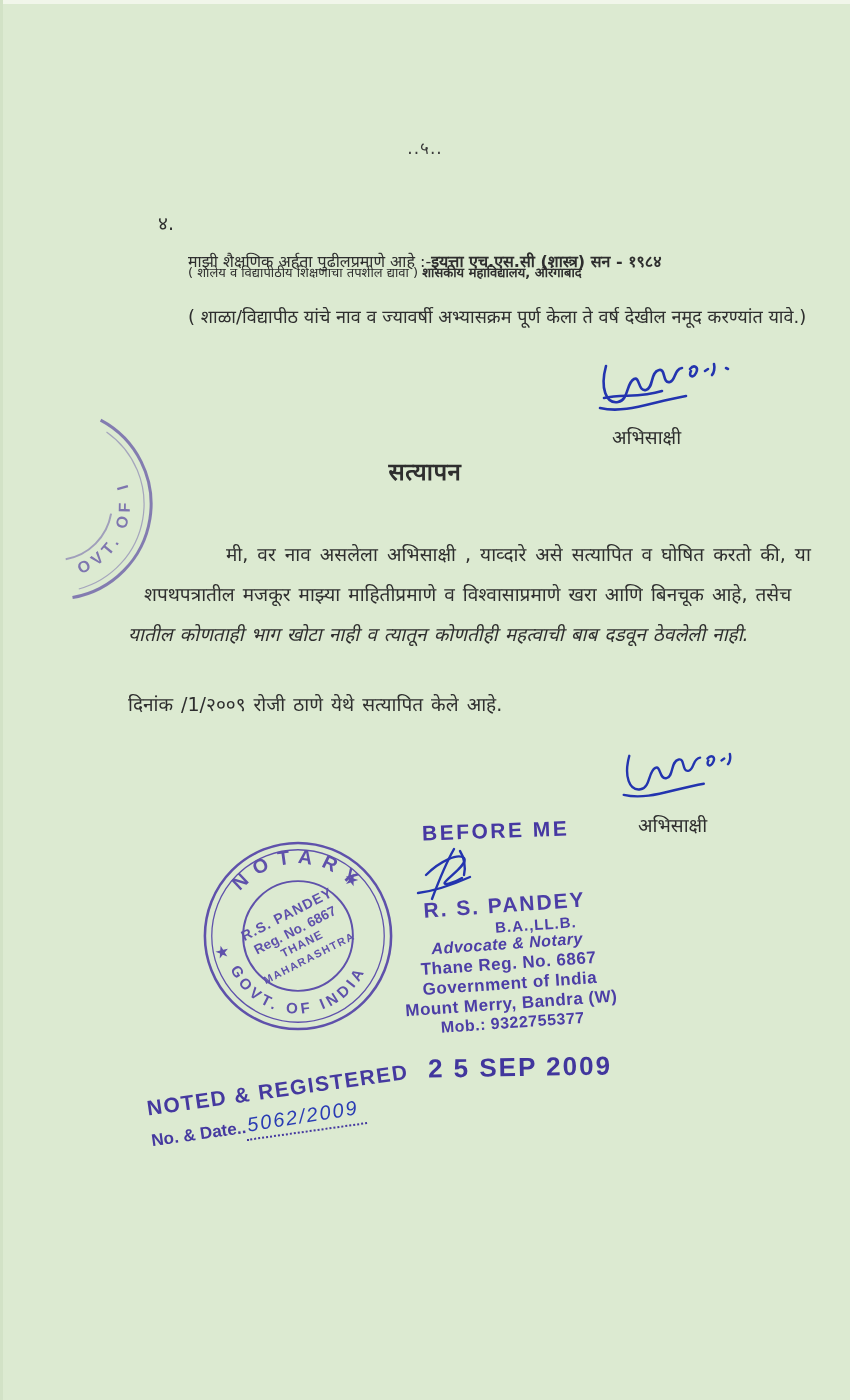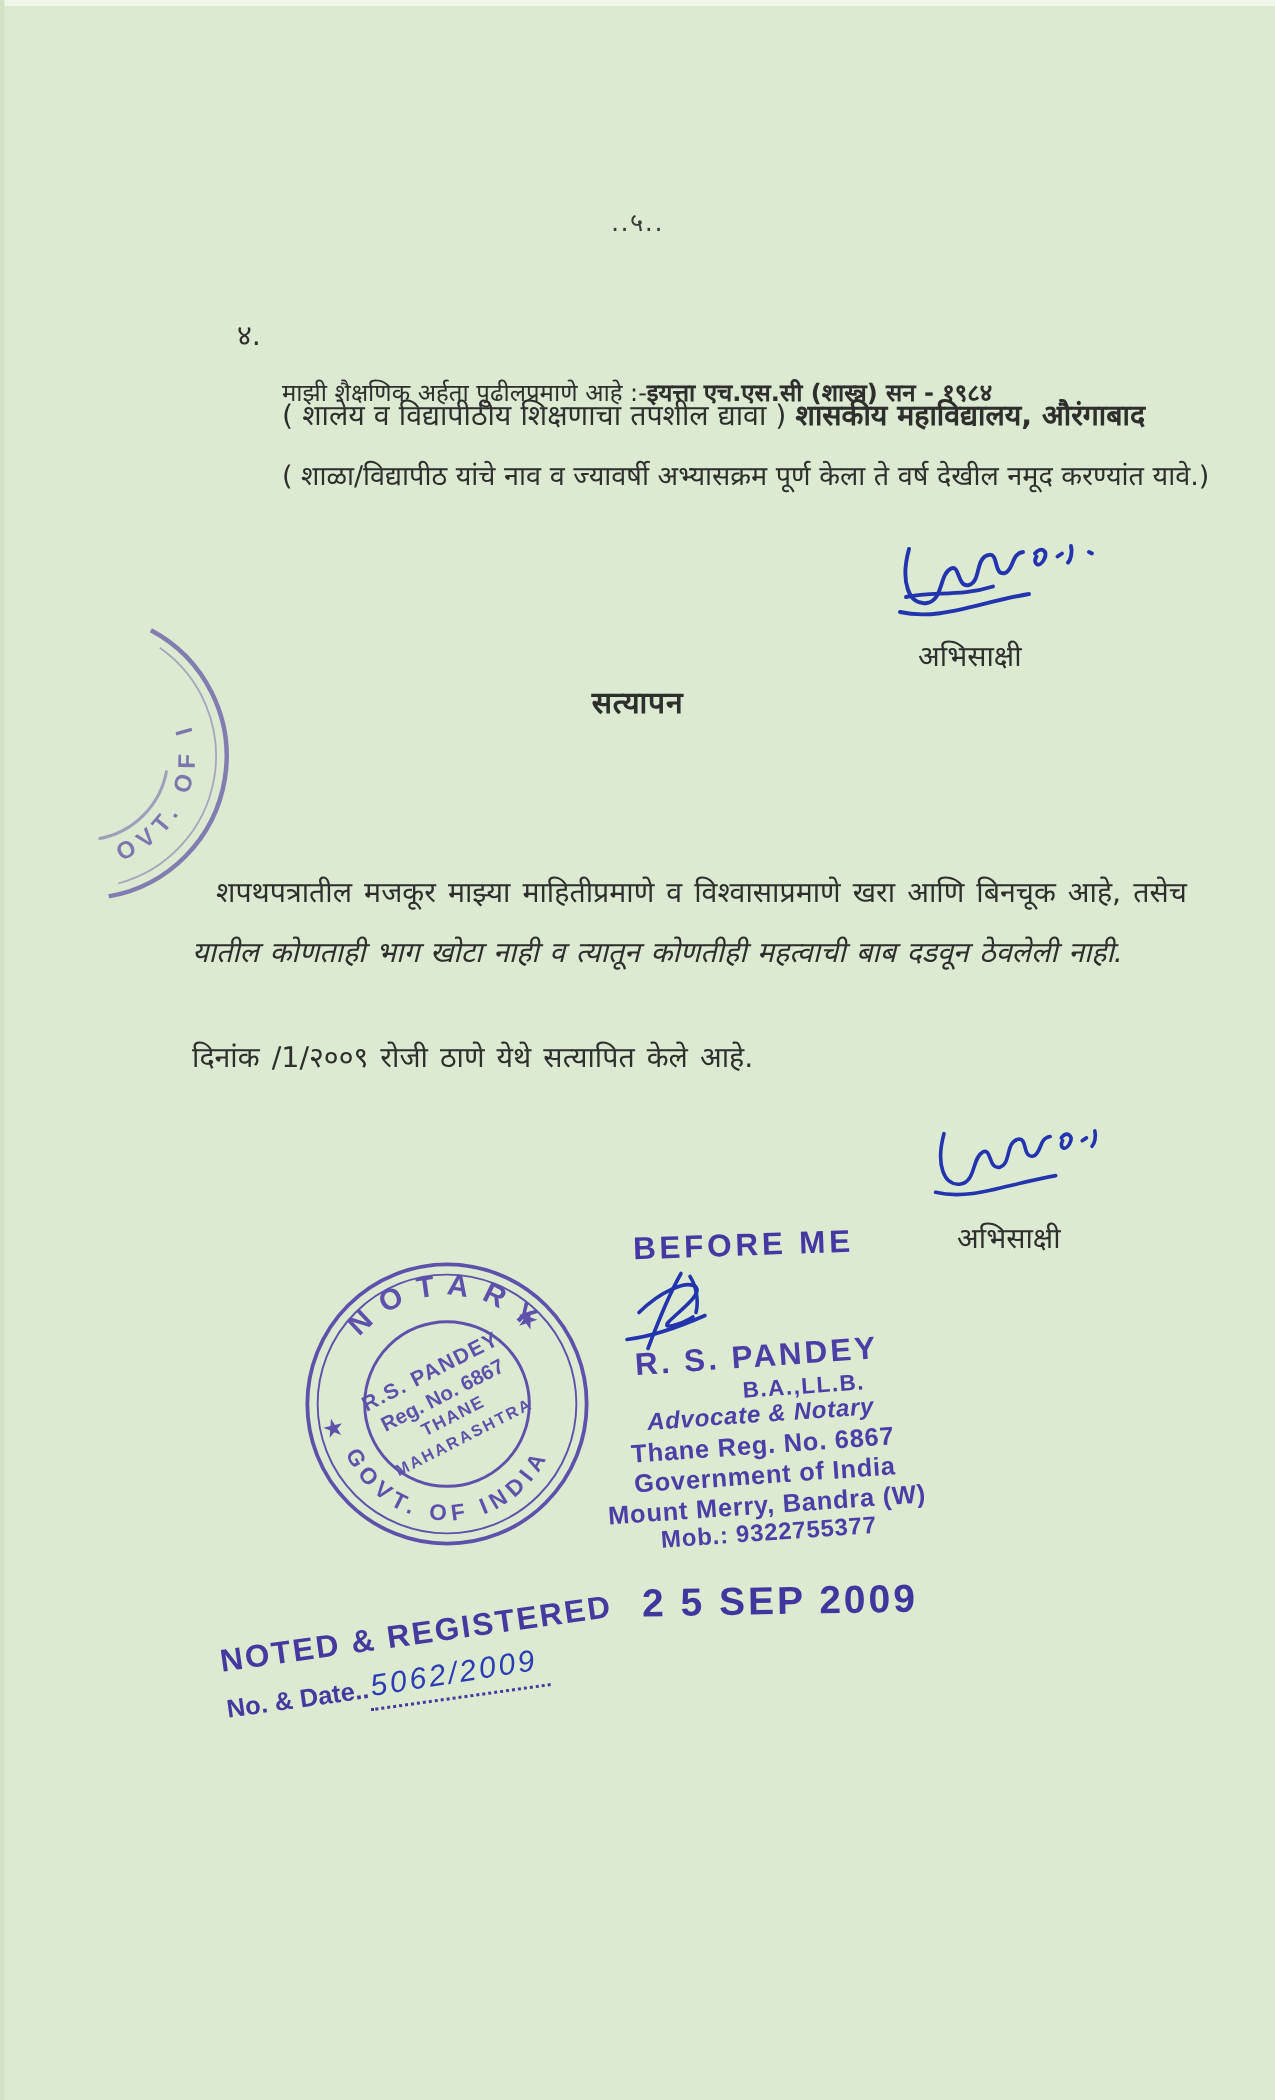--- a/index.html
+++ b/index.html
@@ -8,28 +8,28 @@
     position:relative;width:850px;height:1400px;overflow:hidden;
     background:#dcead1;
   }
   .edge-top{position:absolute;top:0;left:0;right:0;height:4px;background:#f1f6ea;}
   .edge-left{position:absolute;top:0;left:0;bottom:0;width:3px;background:#d2e2c6;}
   .dev{color:#2e2e2e;font-family:"DejaVu Sans",sans-serif;}
   .abs{position:absolute;}
   .page-num{top:136px;left:0;right:0;text-align:center;font-size:17px;color:#3a3a3a;letter-spacing:1px;}
   .q-index{top:210px;left:158px;font-size:19px;}
   .q-line1{top:206px;left:188px;font-size:16px;width:600px;margin-top:44px;}
-  .q-line2{top:263px;left:188px;font-size:19px;width:620px;}
+  .q-line2{top:263px;left:188px;font-size:13px;width:620px;}
   .q-line3{top:304px;left:188px;font-size:18px;width:640px;}
   .bold{font-weight:700;}
   .sig1{top:356px;left:596px;}
   .sig2{top:746px;left:620px;}
   .attest1{top:424px;left:612px;font-size:19px;}
   .attest2{top:812px;left:638px;font-size:19px;}
-  .heading{top:454px;left:0;right:0;text-align:center;font-size:20px;font-weight:600;letter-spacing:.5px;}
+  .heading{top:454px;left:0;right:0;text-align:center;font-size:24px;font-weight:600;letter-spacing:.5px;}
   .para-l1{top:541px;left:226px;font-size:19px;word-spacing:3px;}
   .para-l2{top:581px;left:128px;font-size:19px;word-spacing:2px;margin-left:16px;}
   .para-l3{top:621px;left:128px;font-size:19px;word-spacing:1px;font-style:italic;}
   .date-line{top:691px;left:128px;font-size:19px;word-spacing:2px;}
   .before-me{top:819px;left:422px;font-size:21px;font-weight:700;letter-spacing:2.5px;
     color:#4638a2;transform:rotate(-2deg);font-family:"Liberation Sans",sans-serif;}
   .flourish{top:843px;left:410px;}
   .pandey{top:893px;left:396px;width:225px;text-align:center;transform:rotate(-4deg);
     color:#4c3ea6;font-family:"Liberation Sans",sans-serif;line-height:1.18;}
   .pandey .nm{font-size:21px;font-weight:700;letter-spacing:2px;}
@@ -70,20 +70,21 @@
       <path d="M109,15 l3,-2"></path>
       <path d="M118,8 c1,4 0,9 -2,11"></path>
       <path d="M130,12 l2,1"></path>
       <path d="M4,52 C30,58 55,46 90,40"></path>
       <path d="M8,42 C26,38 44,42 66,35"></path>
     </g>
   </svg>
   <div class="abs attest1 dev">अभिसाक्षी</div>
 
   <div class="abs heading dev">सत्यापन</div>
+  <div class="abs para-l1 dev">मी, वर नाव असलेला अभिसाक्षी , याव्दारे असे सत्यापित व घोषित करतो की, या</div>
   <div class="abs para-l2 dev">शपथपत्रातील मजकूर माझ्या माहितीप्रमाणे व विश्वासाप्रमाणे खरा आणि बिनचूक आहे, तसेच</div>
   <div class="abs para-l3 dev">यातील कोणताही भाग खोटा नाही व त्यातून कोणतीही महत्वाची बाब दडवून ठेवलेली नाही.</div>
   <div class="abs date-line dev">दिनांक      /1/२००९  रोजी ठाणे येथे सत्यापित केले आहे.</div>
 
   <svg class="abs sig2" width="135" height="68" viewBox="0 0 145 72">
     <g fill="none" stroke="#2334af" stroke-width="2.6" stroke-linecap="round">
       <path d="M10,10 C4,32 10,48 22,46 C33,44 30,27 38,23 C44,20 42,36 50,34 C58,32 54,16 63,14 C70,12 66,28 74,26 C80,24 78,13 86,12"></path>
       <path d="M94,13 C98,8 103,11 100,17 C97,23 92,20 95,15"></path>
       <path d="M109,15 l3,-2"></path>
       <path d="M118,8 c1,4 0,9 -2,11"></path>

